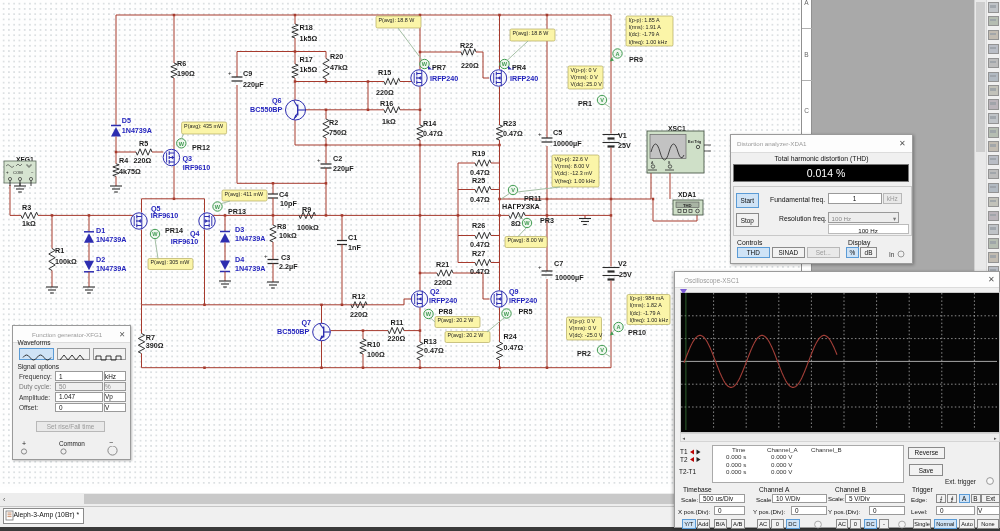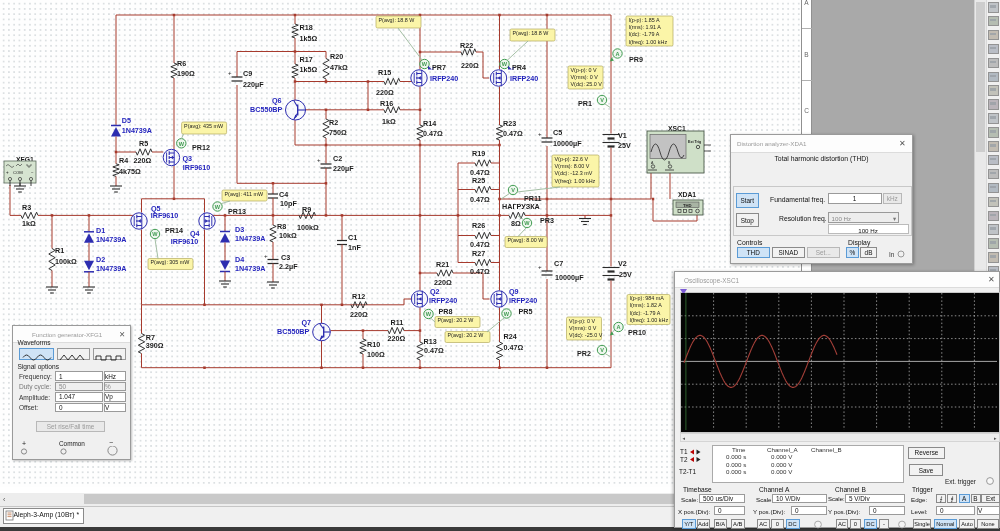--- a/index.html
+++ b/index.html
@@ -704,20 +704,21 @@
         </svg></div><div style="position:absolute;left:4.5px;top:36.5px;font-size:6.6px;color:#222;white-space:nowrap;">Signal options</div><div style="position:absolute;left:5.9px;top:46.8px;font-size:6.6px;color:#333;white-space:nowrap;">Frequency:</div><div style="position:absolute;left:42px;top:45.3px;width:48px;height:9.5px;border:1px solid #9a9a9a;background:#fff;color:#111;font-size:6.4px;padding-left:3px;box-sizing:border-box;display:flex;align-items:center;">1</div><div style="position:absolute;left:91px;top:45.3px;width:21.7px;height:9.5px;border:1px solid #9a9a9a;background:#fff;color:#111;font-size:6.4px;text-align:center;box-sizing:border-box;display:flex;align-items:center;">kHz</div><div style="position:absolute;left:5.9px;top:57.199999999999996px;font-size:6.6px;color:#777;white-space:nowrap;">Duty cycle:</div><div style="position:absolute;left:42px;top:55.699999999999996px;width:48px;height:9.5px;border:1px solid #9a9a9a;background:#efefef;color:#8a8a8a;font-size:6.4px;padding-left:3px;box-sizing:border-box;display:flex;align-items:center;">50</div><div style="position:absolute;left:91px;top:55.699999999999996px;width:21.7px;height:9.5px;border:1px solid #9a9a9a;background:#efefef;color:#8a8a8a;font-size:6.4px;text-align:center;box-sizing:border-box;display:flex;align-items:center;">%</div><div style="position:absolute;left:5.9px;top:67.6px;font-size:6.6px;color:#333;white-space:nowrap;">Amplitude:</div><div style="position:absolute;left:42px;top:66.1px;width:48px;height:9.5px;border:1px solid #9a9a9a;background:#fff;color:#111;font-size:6.4px;padding-left:3px;box-sizing:border-box;display:flex;align-items:center;">1.047</div><div style="position:absolute;left:91px;top:66.1px;width:21.7px;height:9.5px;border:1px solid #9a9a9a;background:#fff;color:#111;font-size:6.4px;text-align:center;box-sizing:border-box;display:flex;align-items:center;">Vp</div><div style="position:absolute;left:5.9px;top:78.0px;font-size:6.6px;color:#333;white-space:nowrap;">Offset:</div><div style="position:absolute;left:42px;top:76.5px;width:48px;height:9.5px;border:1px solid #9a9a9a;background:#fff;color:#111;font-size:6.4px;padding-left:3px;box-sizing:border-box;display:flex;align-items:center;">0</div><div style="position:absolute;left:91px;top:76.5px;width:21.7px;height:9.5px;border:1px solid #9a9a9a;background:#fff;color:#111;font-size:6.4px;text-align:center;box-sizing:border-box;display:flex;align-items:center;">V</div><div style="position:absolute;left:23.3px;top:95.2px;width:68.6px;height:10.4px;border:1px solid #b8b8b8;background:#e9e9e9;color:#9a9a9a;font-size:6.4px;display:flex;align-items:center;justify-content:center;box-sizing:border-box;">Set rise/Fall time</div><div style="position:absolute;left:9px;top:114px;font-size:7px;color:#222;white-space:nowrap;">+</div><div style="position:absolute;left:46px;top:113.5px;font-size:6.4px;color:#222;white-space:nowrap;">Common</div><div style="position:absolute;left:96px;top:113px;font-size:7px;color:#222;white-space:nowrap;">−</div><circle><svg style="position:absolute;left:0;top:120px" width="117" height="12">
           <circle cx="11" cy="5.5" r="2.6" fill="none" stroke="#888"></circle>
           <circle cx="50.5" cy="5.5" r="2.6" fill="none" stroke="#888"></circle>
           <circle cx="99.5" cy="4.5" r="4.6" fill="none" stroke="#888"></circle>
         </svg></circle></div>
   <div style="position:absolute;left:730px;top:134px;width:181px;height:128px;background:#f0f0f0;border:1px solid #9a9a9a;box-shadow:1px 1px 3px rgba(0,0,0,0.3);">
       <div style="position:absolute;left:0;top:0;right:0;height:17px;background:#fdfdfd;border-bottom:1px solid #dcdcdc;"></div>
       <div style="position:absolute;left:6px;top:5px;font-size:6.2px;color:#9a9a9a;white-space:nowrap;">Distortion analyzer-XDA1</div>
       <div style="position:absolute;left:168px;top:4px;font-size:8px;color:#555;white-space:nowrap;">✕</div>
       <div style="position:absolute;left:0px;top:20px;font-size:6.8px;color:#111;white-space:nowrap;width:181px;text-align:center;">Total harmonic distortion (THD)</div>
+      <div style="position:absolute;left:2px;top:29px;width:176px;height:17.5px;background:#000;border:1px solid #777;color:#fff;font-size:10.5px;display:flex;align-items:center;justify-content:center;padding-left:10px;box-sizing:border-box;">0.014 %</div>
       <div style="position:absolute;left:2px;top:51px;width:177px;height:48px;border:1px solid #c8c8c8;"></div>
       <div style="position:absolute;left:5px;top:58px;width:22.5px;height:15px;border:1px solid #5b9bd5;background:#cfe3f6;color:#111;font-size:6.4px;display:flex;align-items:center;justify-content:center;box-sizing:border-box;">Start</div>
       <div style="position:absolute;left:5px;top:78px;width:22.5px;height:14px;border:1px solid #8a8a8a;background:#f2f2f2;color:#111;font-size:6.4px;display:flex;align-items:center;justify-content:center;box-sizing:border-box;">Stop</div>
       <div style="position:absolute;left:39px;top:61px;font-size:6.8px;color:#111;white-space:nowrap;">Fundamental freq.</div>
       <div style="position:absolute;left:96.5px;top:58px;width:54.5px;height:10.5px;border:1px solid #9a9a9a;background:#fff;color:#111;font-size:6.4px;padding-left:3px;box-sizing:border-box;display:flex;align-items:center;"></div>
       <div style="position:absolute;left:96.5px;top:60.2px;font-size:6.4px;color:#111;white-space:nowrap;width:54px;text-align:center;">1</div>
       <div style="position:absolute;left:152px;top:58px;width:18.5px;height:10.5px;border:1px solid #b8b8b8;background:#e9e9e9;color:#9a9a9a;font-size:6.4px;display:flex;align-items:center;justify-content:center;box-sizing:border-box;">kHz</div>
       <div style="position:absolute;left:48px;top:80px;font-size:6.8px;color:#111;white-space:nowrap;">Resolution freq.</div>
       <div style="position:absolute;left:96.5px;top:77px;width:71.5px;height:10.5px;border:1px solid #9a9a9a;background:#ededed;color:#8a8a8a;font-size:6.2px;box-sizing:border-box;padding:1.5px 0 0 3px;">100 Hz <span style="float:right;margin-right:2px;color:#777">▾</span></div>
       <div style="position:absolute;left:96.5px;top:89px;width:81px;height:9.5px;border:1px solid #bbb;background:#fff;color:#111;font-size:6.2px;box-sizing:border-box;text-align:center;padding-top:1.5px;">100 Hz</div>

